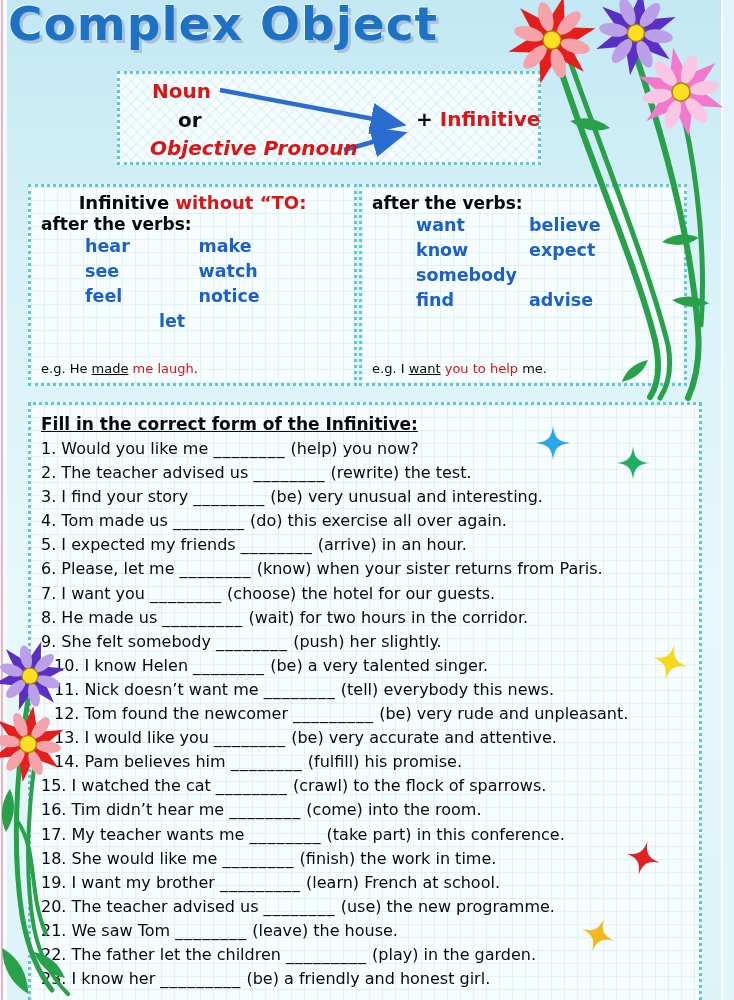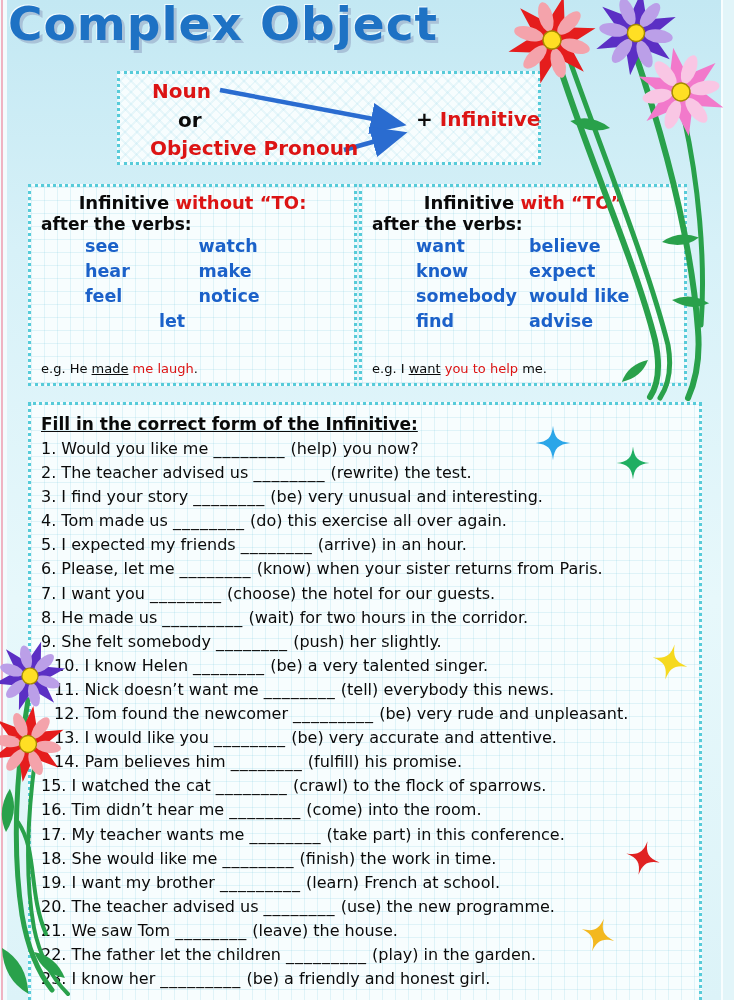--- a/index.html
+++ b/index.html
@@ -28,21 +28,21 @@
   #formula-box{
     left:117px;top:71px;width:424px;height:94px;
     background-image:
       repeating-linear-gradient(45deg,rgba(125,205,225,.13) 0 2px,transparent 2px 8px),
       repeating-linear-gradient(-45deg,rgba(125,205,225,.13) 0 2px,transparent 2px 8px);
   }
   .f-label{position:absolute;font-size:20px;font-weight:700;white-space:nowrap;}
   .red{color:#dc1414;}
   #f-noun{left:32px;top:5px;}
   #f-or{left:58px;top:34px;color:#0a0a0a;}
-  #f-op{left:30px;top:62px;}
+  #f-op{left:30px;top:62px;font-style:italic;}
   #f-result{left:296px;top:33px;color:#0a0a0a;}
   .arrows{position:absolute;left:0;top:0;}
 
   .rule{padding:5px 10px 7px 10px;display:flex;flex-direction:column;}
   #rule-left{left:28px;top:184px;width:329px;height:202px;}
   #rule-right{left:359px;top:184px;width:328px;height:202px;}
   .rule-title{text-align:center;font-size:18px;font-weight:700;color:#0a0a0a;}
   .rule-sub{font-size:17px;font-weight:700;color:#0a0a0a;margin-top:1px;}
   .verb-row{display:flex;font-weight:700;font-size:17.5px;line-height:25px;color:#1b61c9;}
   .verb-row .c1{width:52%;padding-left:44px;box-sizing:border-box;}
@@ -81,53 +81,51 @@
   <span class="f-label" id="f-or">or</span>
   <span class="f-label red" id="f-op">Objective Pronoun</span>
   <span class="f-label" id="f-result"><span>+</span> <span class="red">Infinitive</span></span>
 </div>
 
 <div class="box rule" id="rule-left">
   <div class="rule-title"><span>Infinitive</span> <span class="red">without “TO:</span></div>
   <div class="rule-sub">after the verbs:</div>
   <div id="verbs-left">
       <div class="verb-row">
+        <span class="c1">hear</span>
+        <span class="c2">make</span>
+      </div>
+      <div class="verb-row">
         <span class="c1">see</span>
         <span class="c2">watch</span>
       </div>
       <div class="verb-row">
-        <span class="c1">hear</span>
-        <span class="c2">make</span>
-      </div>
-      <div class="verb-row">
         <span class="c1">feel</span>
         <span class="c2">notice</span>
       </div>
       <div class="verb-row let-row">
         <span>let</span>
       </div>
     </div>
   <div class="example"><span>e.g. He </span><span class="ul">made</span><span class="red"> me laugh</span><span>.</span></div>
 </div>
 
 <div class="box rule" id="rule-right">
-  <div class="rule-title"><span>Infinitive</span> <span class="red">with “TO”</span></div>
   <div class="rule-sub">after the verbs:</div>
   <div id="verbs-right">
       <div class="verb-row">
         <span class="c1">want</span>
         <span class="c2">believe</span>
       </div>
       <div class="verb-row">
         <span class="c1">know</span>
         <span class="c2">expect</span>
       </div>
       <div class="verb-row">
         <span class="c1">somebody</span>
-        <span class="c2">would like</span>
       </div>
       <div class="verb-row">
         <span class="c1">find</span>
         <span class="c2">advise</span>
       </div>
     </div>
   <div class="example"><span>e.g. I </span><span class="ul">want</span><span class="red"> you to help</span><span> me.</span></div>
 </div>
 
 <div class="box" id="exercise-box">

